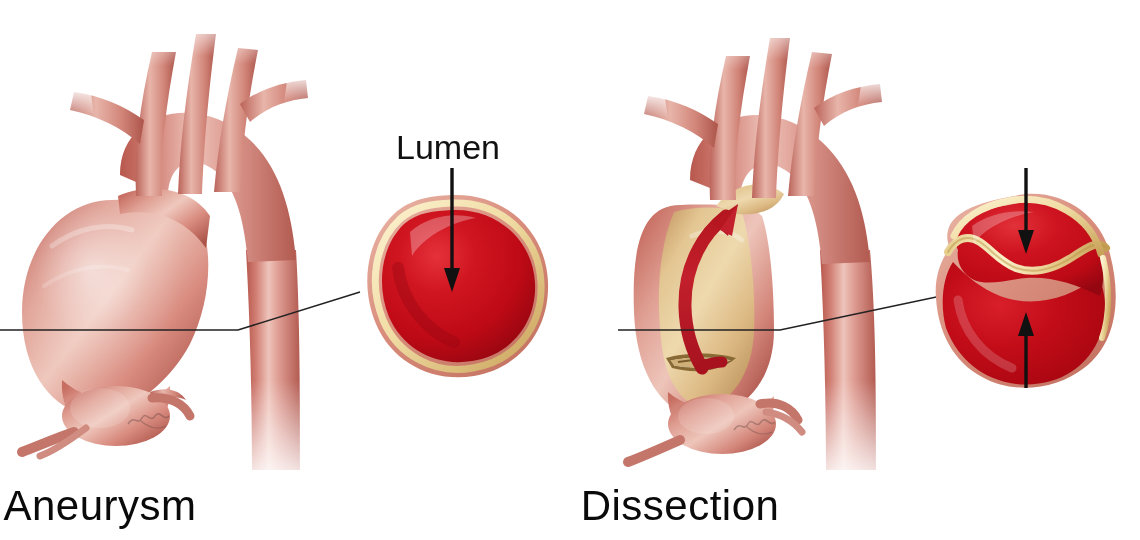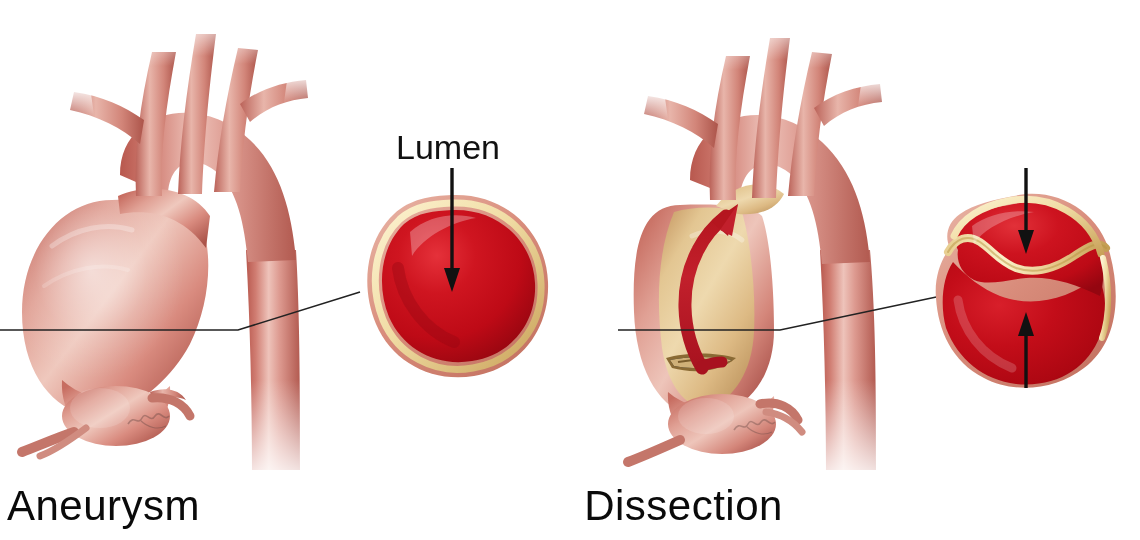--- a/index.html
+++ b/index.html
@@ -19,21 +19,20 @@
     position: relative;
     width: 1140px;
     height: 540px;
     background: #ffffff;
   }
   .panel {
     position: absolute;
     top: 0;
     height: 540px;
     width: 570px;
-    padding-left: 7px;
   }
   #panel-aneurysm { left: 0; }
   #panel-dissection { left: 570px; }
 
   .caption {
     position: absolute;
     bottom: 8px;
     width: 100%;
     text-align: center;
     font-size: 42px;

